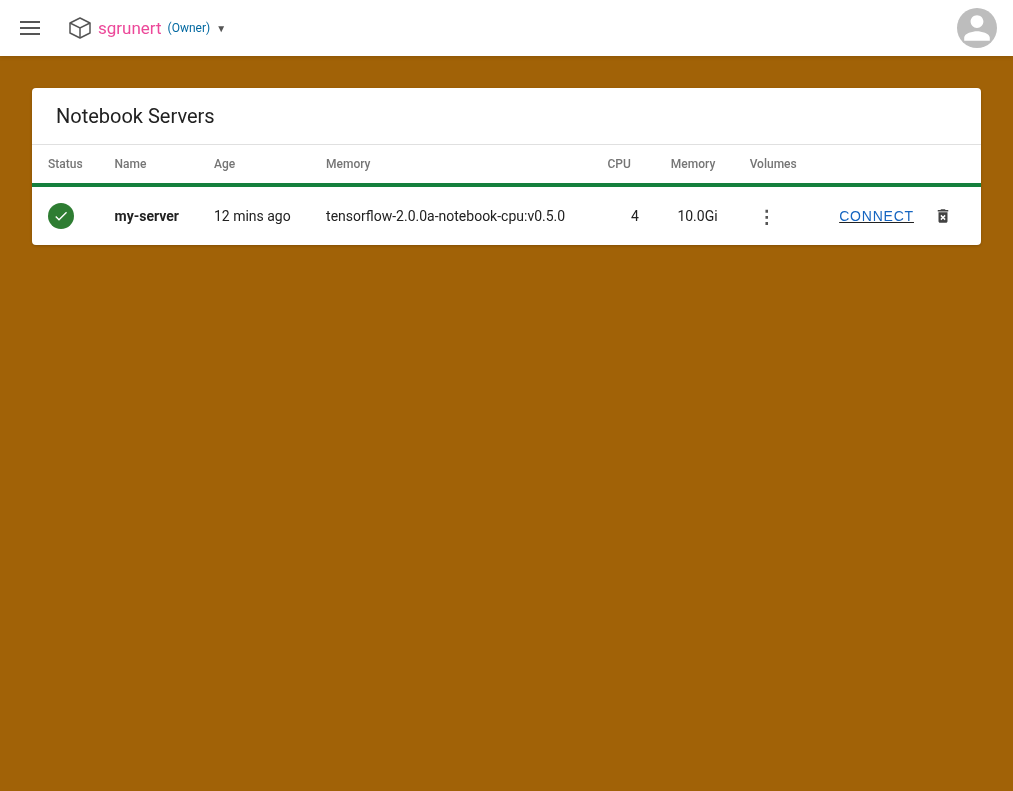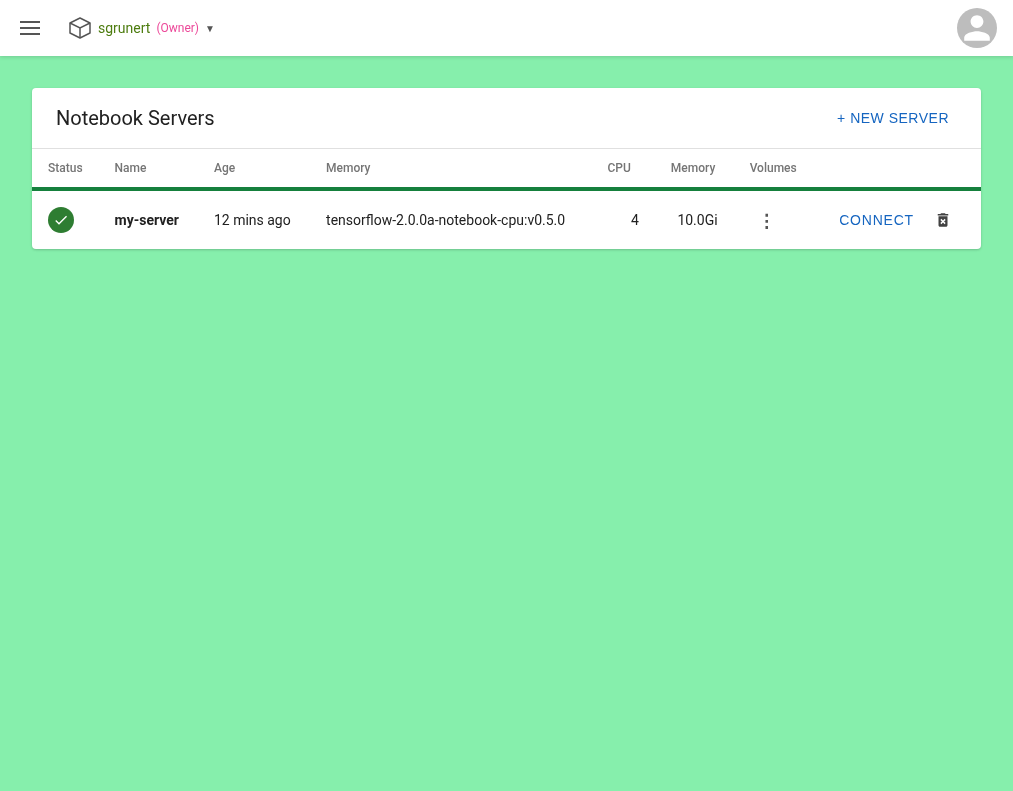--- a/index.html
+++ b/index.html
@@ -75,27 +75,27 @@
       padding: 4px 8px;
       border-radius: 4px;
     }
 
     .namespace-icon {
       width: 24px;
       height: 24px;
     }
 
     .namespace-text {
-      font-size: 14px;
-      color: #4d7c0f;
+      font-size: 17px;
+      color: #ec4899;
     }
 
     .namespace-owner {
       font-size: 12px;
-      color: #ec4899;
+      color: #0369a1;
     }
 
     .dropdown-arrow {
       font-size: 10px;
       color: #555;
     }
 
     .avatar {
       width: 40px;
       height: 40px;
@@ -109,21 +109,21 @@
 
     .avatar svg {
       width: 32px;
       height: 32px;
       fill: #fff;
     }
 
     
     .main-content {
       padding: 32px 32px;
-      background-color: #86efac;
+      background-color: #a16207;
       min-height: calc(791px - 56px);
     }
 
     
     .card {
       background-color: #fff;
       border-radius: 4px;
       box-shadow: 0 1px 3px rgba(0,0,0,0.12), 0 1px 2px rgba(0,0,0,0.08);
       overflow: hidden;
     }
@@ -263,20 +263,21 @@
 
     .delete-btn svg {
       width: 18px;
       height: 18px;
       fill: #424242;
     }
 
     .actions-cell {
       display: flex;
       gap: 4px;
+      text-decoration: underline;
     }
   </style>
 </head>
 <body>
 
 <header class="header">
   <div class="header-left">
     <div class="hamburger-icon">
       <span></span>
       <span></span>
@@ -300,21 +301,20 @@
     <svg viewBox="0 0 24 24" xmlns="http://www.w3.org/2000/svg">
       <path d="M12 12c2.7 0 4.8-2.1 4.8-4.8S14.7 2.4 12 2.4 7.2 4.5 7.2 7.2 9.3 12 12 12zm0 2.4c-3.2 0-9.6 1.6-9.6 4.8v2.4h19.2v-2.4c0-3.2-6.4-4.8-9.6-4.8z"></path>
     </svg>
   </div>
 </header>
 
 <main class="main-content">
   <div class="card">
     <div class="card-header">
       <h1 class="card-title">Notebook Servers</h1>
-      <button class="new-server-btn">+ NEW SERVER</button>
     </div>
 
     <table class="table">
       <thead>
         <tr>
           <th>Status</th>
           <th>Name</th>
           <th>Age</th>
           <th>Memory</th>
           <th style="text-align:right; padding-right:24px;">CPU</th>

